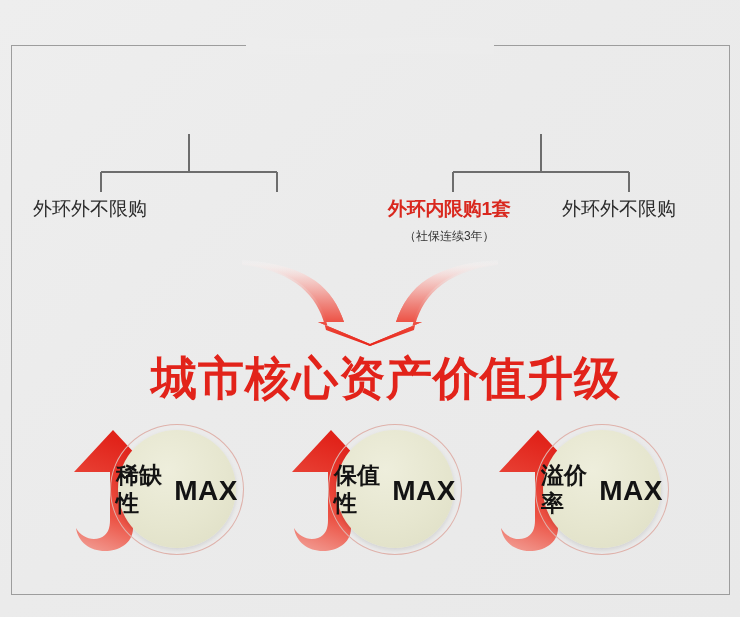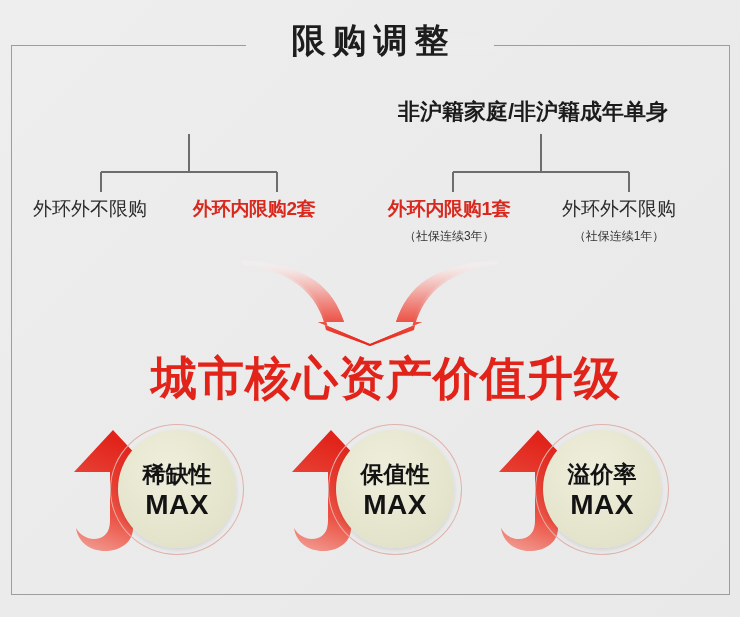--- a/index.html
+++ b/index.html
@@ -141,21 +141,21 @@
     left:50px; top:0px;
     width:134px; height:131px;
     border-radius:50%;
     border:1px solid #dfb2ab;
   }
   .disc-text {
     position:absolute;
     left:56px; top:8px;
     width:122px; height:114px;
     display:flex;
-    flex-direction:column;
+    flex-direction:row;
     align-items:center;
     justify-content:center;
     color:#131313;
     text-align:left;
   }
   .disc-text .cn {
     font-size:23px;
     font-weight:bold;
     letter-spacing:0px;
     line-height:28px;
@@ -179,54 +179,47 @@
   }
 </style>
 </head>
 <body>
 
 <div id="poster">
 
   <div class="frame"></div>
   <div class="frame-gap"></div>
 
-  <div class="title">限购调整</div>
-
-  <div class="col-head right">非沪籍家庭/非沪籍成年单身</div>
+
 
   <svg class="tree" viewBox="0 0 740 617">
     <g stroke="#6d6d6d" stroke-width="1.3" fill="none" shape-rendering="crispEdges">
 
       <path d="M189,134 L189,172"></path>
       <path d="M101,172 L277,172"></path>
       <path d="M101,172 L101,192"></path>
       <path d="M277,172 L277,192"></path>
 
       <path d="M541,134 L541,172"></path>
       <path d="M453,172 L629,172"></path>
       <path d="M453,172 L453,192"></path>
       <path d="M629,172 L629,192"></path>
     </g>
   </svg>
 
   <div class="leaf plain l1">
     <span class="main">外环外不限购</span>
     <span class="sub"></span>
   </div>
-  <div class="leaf accent l2">
-    <span class="main">外环内限购2套</span>
-    <span class="sub"></span>
-  </div>
   <div class="leaf accent l3">
     <span class="main">外环内限购1套</span>
     <span class="sub">（社保连续3年）</span>
   </div>
   <div class="leaf plain l4">
     <span class="main">外环外不限购</span>
-    <span class="sub">（社保连续1年）</span>
   </div>
 
   <svg class="funnel" viewBox="0 0 260 88">
     <defs>
       <linearGradient id="funnelGrad" x1="0" y1="0" x2="0" y2="1">
         <stop offset="0%" stop-color="#ffffff" stop-opacity="0.05"></stop>
         <stop offset="22%" stop-color="#f6c8c4" stop-opacity="0.55"></stop>
         <stop offset="52%" stop-color="#ef8279" stop-opacity="0.9"></stop>
         <stop offset="78%" stop-color="#ec4436"></stop>
         <stop offset="100%" stop-color="#e8251a"></stop>

